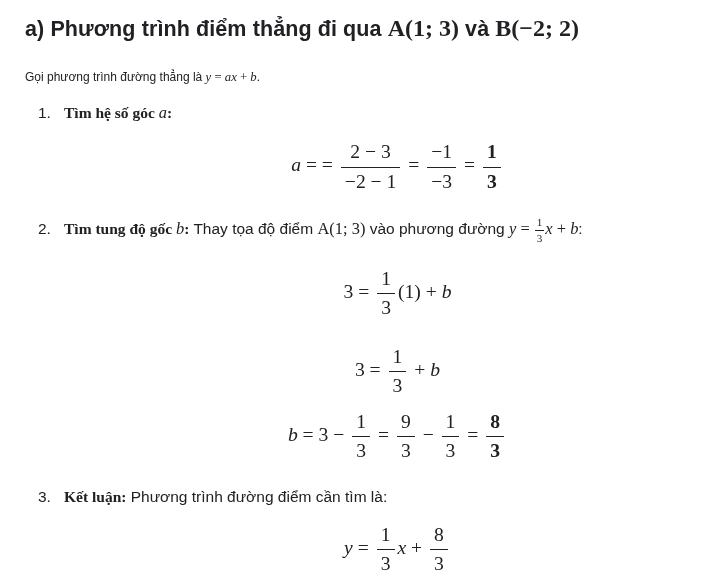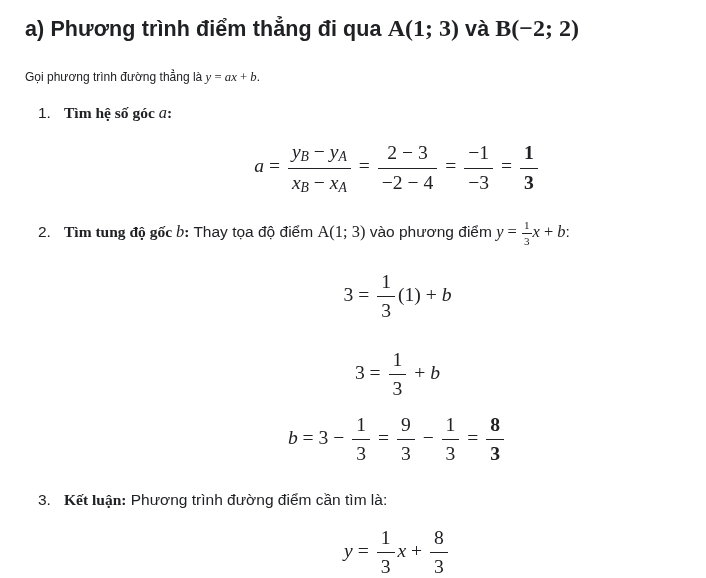--- a/index.html
+++ b/index.html
@@ -104,37 +104,34 @@
 
   <p class="intro"><span>Gọi phương trình đường thẳng là </span><span><span class="tk mi">y</span><span class="tk mr"> = </span><span class="tk mi">a</span><span class="tk mi">x</span><span class="tk mr"> + </span><span class="tk mi">b</span><span class="tk mr">.</span></span></p>
 
   <div class="list">
 
     <div class="li-row">
       <span class="li-num">1.</span>
       <span class="li-text"><span class="sb">Tìm hệ số góc </span><span class="tk mi">a</span><span class="sb">:</span></span>
     </div>
 
-    <div class="eqrow eq-slope"><span class="tk mi">a</span><span class="tk mr"> = </span><span class="frac ">
-          <span class="fnum"><span class="tk mi">y</span><span class="tk sub">B</span><span class="tk mr"> − </span><span class="tk mi">y</span><span class="tk sub">A</span></span>
-          <span class="fden"><span class="tk mi">x</span><span class="tk sub">B</span><span class="tk mr"> − </span><span class="tk mi">x</span><span class="tk sub">A</span></span>
-        </span><span class="tk mr"> = </span><span class="frac ">
+    <div class="eqrow eq-slope"><span class="tk mi">a</span><span class="tk mr"> = </span><span class="tk mr"> = </span><span class="frac ">
           <span class="fnum"><span class="tk mr">2 − 3</span></span>
-          <span class="fden"><span class="tk mr">−2 − 4</span></span>
+          <span class="fden"><span class="tk mr">−2 − 1</span></span>
         </span><span class="tk mr"> = </span><span class="frac ">
           <span class="fnum"><span class="tk mr">−1</span></span>
           <span class="fden"><span class="tk mr">−3</span></span>
         </span><span class="tk mr"> = </span><span class="frac bold">
           <span class="fnum"><span class="tk mb">1</span></span>
           <span class="fden"><span class="tk mb">3</span></span>
         </span></div>
 
     <div class="li-row step-2-row">
       <span class="li-num">2.</span>
-      <span class="li-text"><span class="sb">Tìm tung độ gốc </span><span class="tk mi">b</span><span class="sb">:</span><span><span class="tk s"> Thay tọa độ điểm </span><span class="tk mr">A(1; 3)</span><span class="tk s"> vào phương điểm </span><span class="tk mi">y</span><span class="tk mr"> = </span><span class="frac small">
+      <span class="li-text"><span class="sb">Tìm tung độ gốc </span><span class="tk mi">b</span><span class="sb">:</span><span><span class="tk s"> Thay tọa độ điểm </span><span class="tk mr">A(1; 3)</span><span class="tk s"> vào phương đường </span><span class="tk mi">y</span><span class="tk mr"> = </span><span class="frac small">
               <span class="fnum"><span class="tk mr">1</span></span>
               <span class="fden"><span class="tk mr">3</span></span>
             </span><span class="tk mi">x</span><span class="tk mr"> + </span><span class="tk mi">b</span><span class="tk s">:</span></span></span>
     </div>
 
     <div class="eqrow eq-sub1"><span class="tk mr">3 = </span><span class="frac ">
           <span class="fnum"><span class="tk mr">1</span></span>
           <span class="fden"><span class="tk mr">3</span></span>
         </span><span class="tk mr">(1) + </span><span class="tk mi">b</span></div>
 

